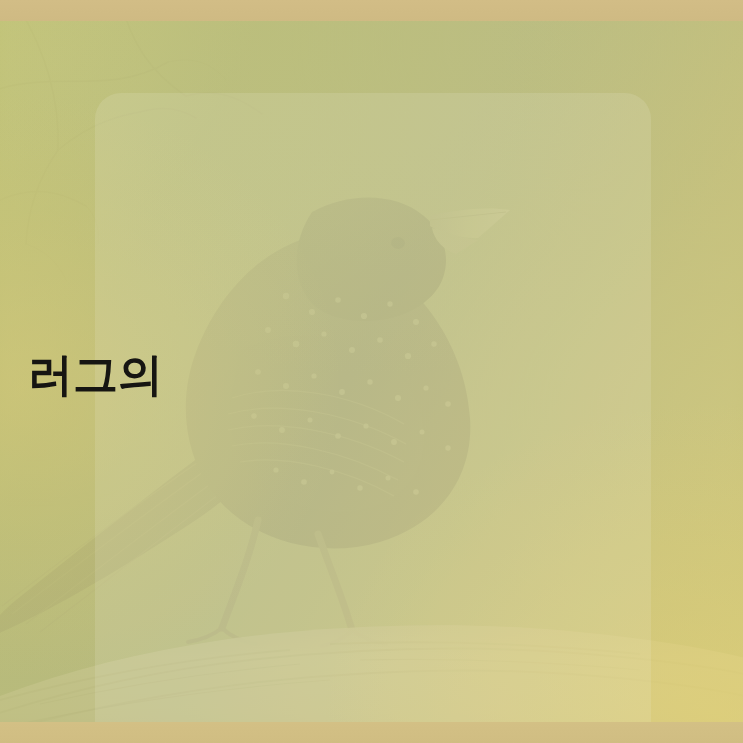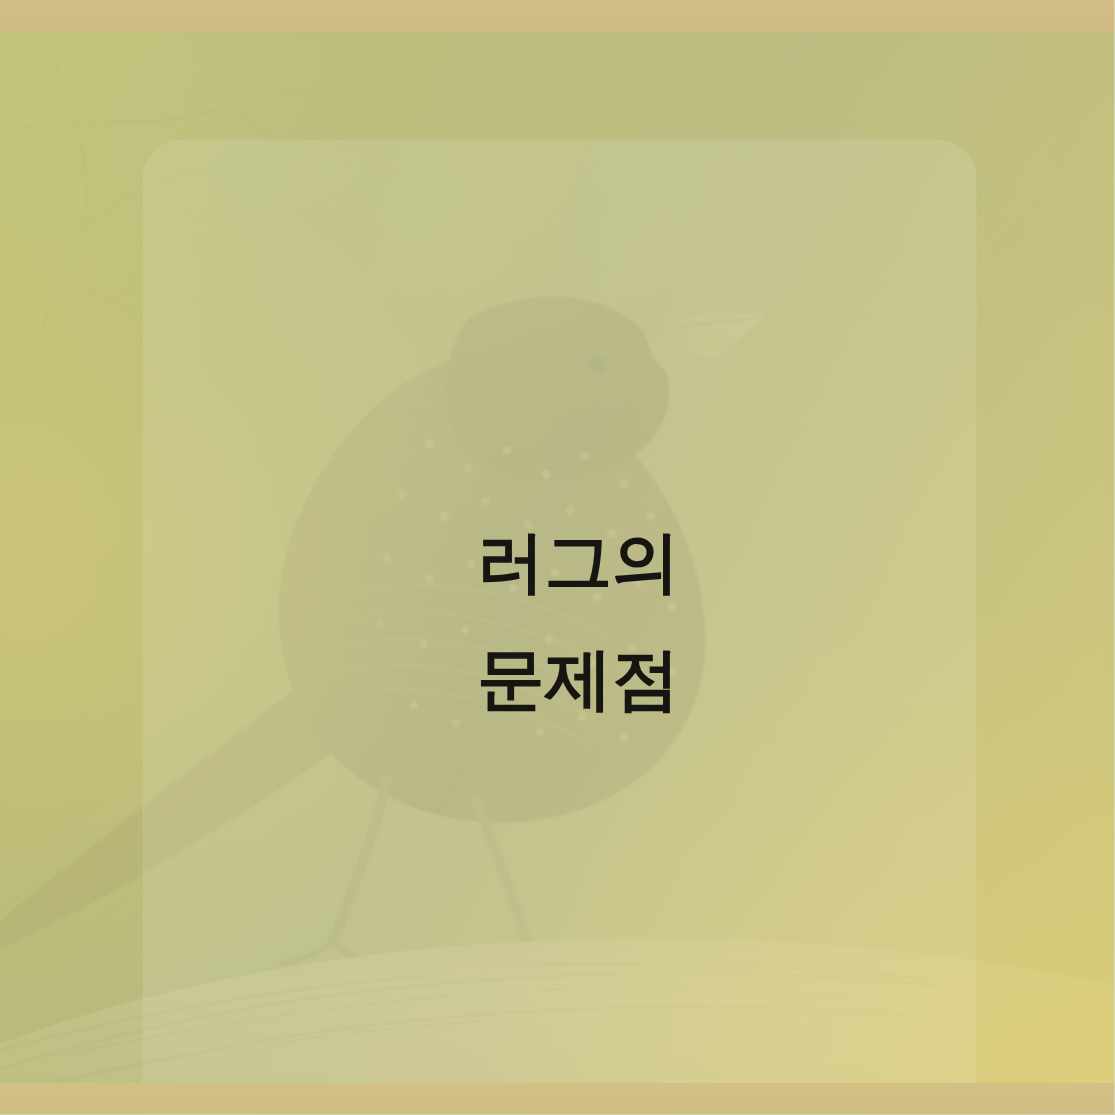--- a/index.html
+++ b/index.html
@@ -93,21 +93,20 @@
     width: 743px; height: 21px;
     background: linear-gradient(180deg,#d3c085 0%, #d0bd82 100%);
   }
 
   
   #title-block {
     position: absolute;
     left: 0;
     top: 336px;
     width: 743px;
-    text-align: center;
     padding-left: 28px;
     box-sizing: border-box;
   }
   .title-line {
     display: block;
     color: #161512;
     font-weight: 700;
     font-size: 45px;
     line-height: 78px;
     letter-spacing: 0px;
@@ -288,16 +287,15 @@
   <div class="layer" id="wash-olive"></div>
   <div class="layer" id="wash-warm"></div>
 
   <div id="panel-overlay"></div>
 
   <div id="band-top"></div>
   <div id="band-bottom"></div>
 
   <div id="title-block">
     <span class="title-line">러그의</span>
-    <span class="title-line">문제점</span>
   </div>
 
 </div>
 
 </body></html>

